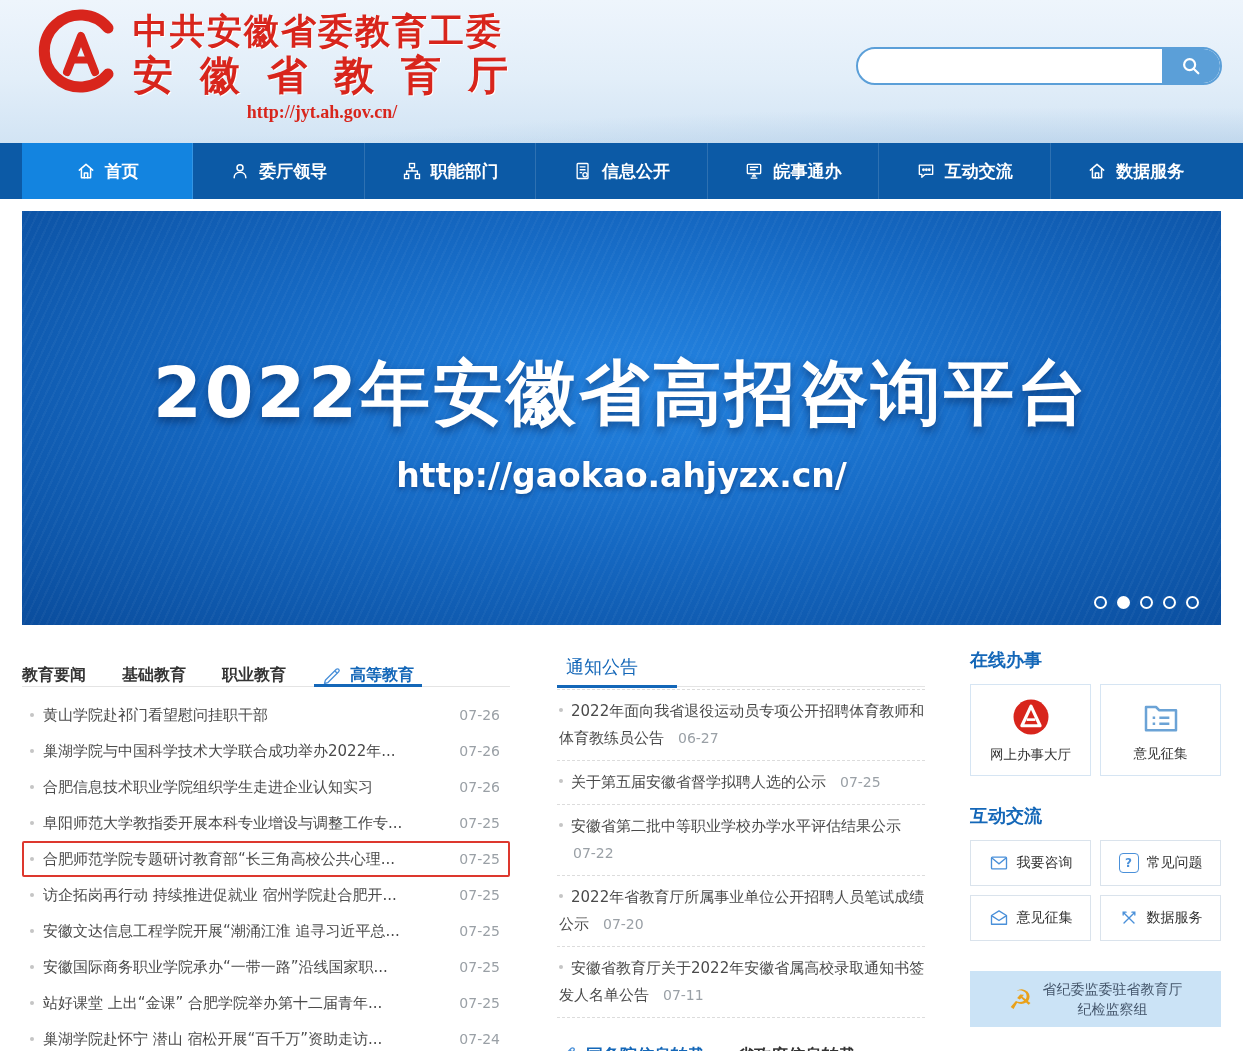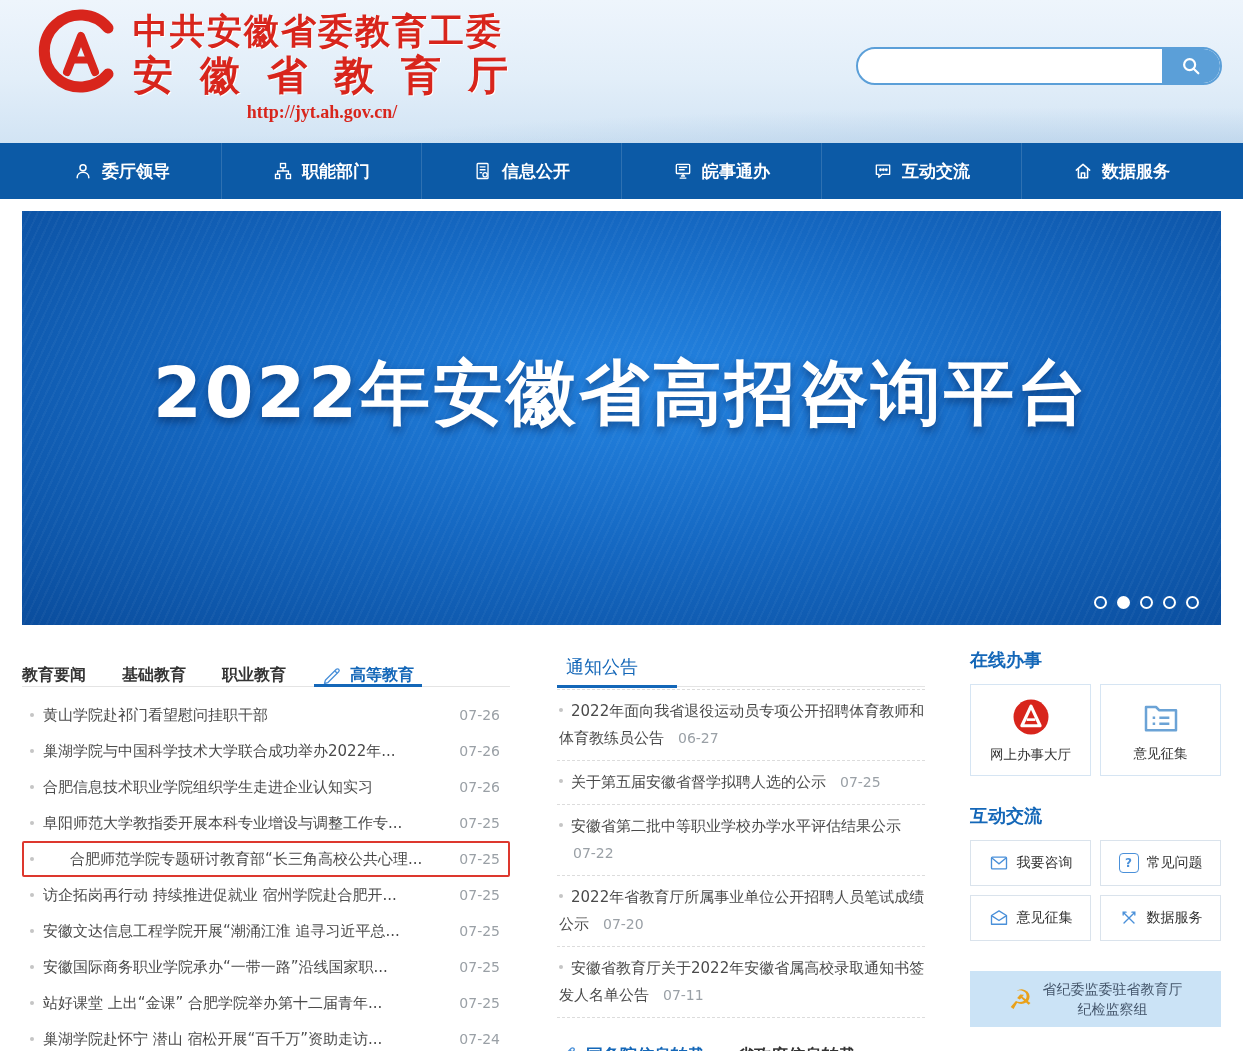--- a/index.html
+++ b/index.html
@@ -53,21 +53,21 @@
   .tab{position:relative;height:38px;display:flex;align-items:flex-end;gap:8px;font-size:16px;font-weight:bold;
       color:#333;cursor:pointer;white-space:nowrap;}
   .tab.active{color:#1467b8;}
   .tab.active::after{content:'';position:absolute;left:-8px;right:-8px;bottom:-1px;height:3px;background:#1467b8;}
   .pen{color:#4a90d9;display:inline-flex;}
   .newslist{list-style:none;margin:10px 0 0;padding:0;}
   .newslist li{display:flex;align-items:center;height:36px;padding:0 10px 0 8px;box-sizing:border-box;cursor:pointer;}
   .bu{width:4px;height:4px;border-radius:50%;background:#c5c5c5;margin-right:9px;flex:none;}
   .newslist .tt{flex:1;font-size:15px;color:#4a4a4a;white-space:nowrap;overflow:hidden;text-overflow:ellipsis;margin-right:10px;}
   .newslist .dt{font-size:14px;color:#9aa0a6;flex:none;}
-  .newslist li.hl{border:2px solid #dd382e;border-radius:2px;padding:0 8px 0 6px;height:36px;text-align:center;}
+  .newslist li.hl{border:2px solid #dd382e;border-radius:2px;padding:0 8px 0 6px;height:36px;}
 
   
   .col-mid{position:absolute;left:557px;top:648px;width:368px;}
   .mhead{position:relative;display:flex;align-items:center;gap:9px;height:38px;border-bottom:1px solid #e4e4e4;
       color:#1467b8;font-size:18px;font-weight:normal;}
   .mhead::after{content:'';position:absolute;left:0;bottom:-2px;width:120px;height:3px;background:#1467b8;}
   .noticelist{list-style:none;margin:2px 0 0;padding:0;}
   .noticelist li{padding:8px 0 8px 2px;border-bottom:1px dashed #dcdcdc;font-size:15px;color:#4a4a4a;
       line-height:27px;cursor:pointer;}
   .noticelist li:first-child{border-top:1px dashed #dcdcdc;}
@@ -123,20 +123,30 @@
             <circle cx="10.5" cy="10.5" r="6"></circle>
               <path d="M15.2 15.2 L20 20"></path>
           </svg>
         </span>
       </button>
     </div>
   </header>
 
   <nav class="nav">
     <div class="nav-inner" id="navInner">
+        <div class="nav-item active">
+          <span class="ic">
+            <svg width="20" height="20" viewBox="0 0 24 24" fill="none" stroke="currentColor" stroke-width="1.8" stroke-linecap="round" stroke-linejoin="round">
+              <path d="M4 11 L12 4 L20 11"></path>
+              <path d="M6.5 9.8 V20 H17.5 V9.8"></path>
+              <path d="M10 20 V14.5 H14 V20"></path>
+            </svg>
+          </span>
+          <span>首页</span>
+        </div>
         <div class="nav-item">
           <span class="ic">
             <svg width="20" height="20" viewBox="0 0 24 24" fill="none" stroke="currentColor" stroke-width="1.8" stroke-linecap="round">
               <circle cx="12" cy="8" r="3.6"></circle>
               <path d="M5 20 c0-4 3-6.5 7-6.5 s7 2.5 7 6.5"></path>
             </svg>
           </span>
           <span>委厅领导</span>
         </div>
         <div class="nav-item">
@@ -189,20 +199,21 @@
               <path d="M10 20 V14.5 H14 V20"></path>
             </svg>
           </span>
           <span>数据服务</span>
         </div>
       </div>
   </nav>
 
   <section class="banner">
     <div class="btitle">2022年安徽省高招咨询平台</div>
+    <div class="burl">http://gaokao.ahjyzx.cn/</div>
     <div class="dots" id="dots">
         <span class="dot"></span>
         <span class="dot active"></span>
         <span class="dot"></span>
         <span class="dot"></span>
         <span class="dot"></span>
       </div>
   </section>
 
   <section class="col-left">

